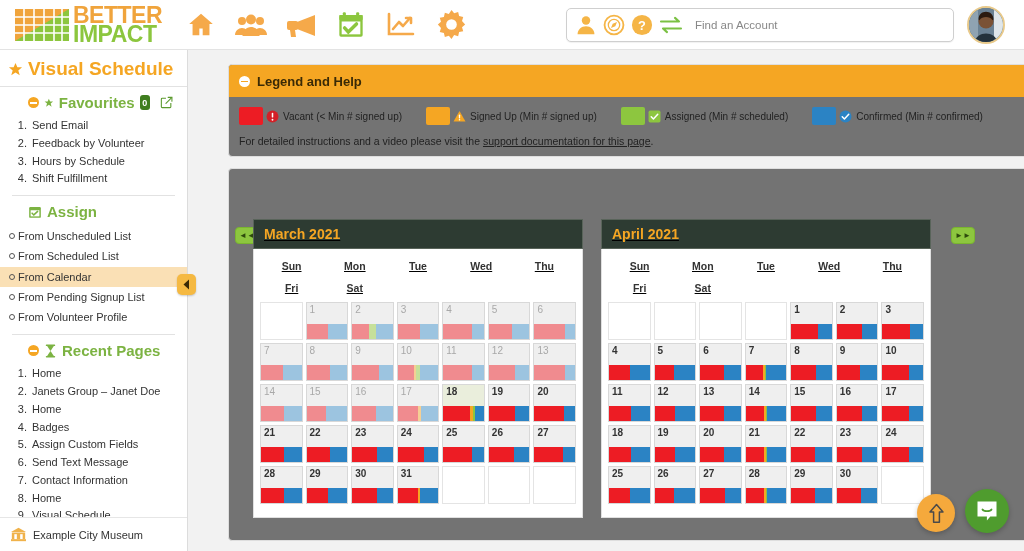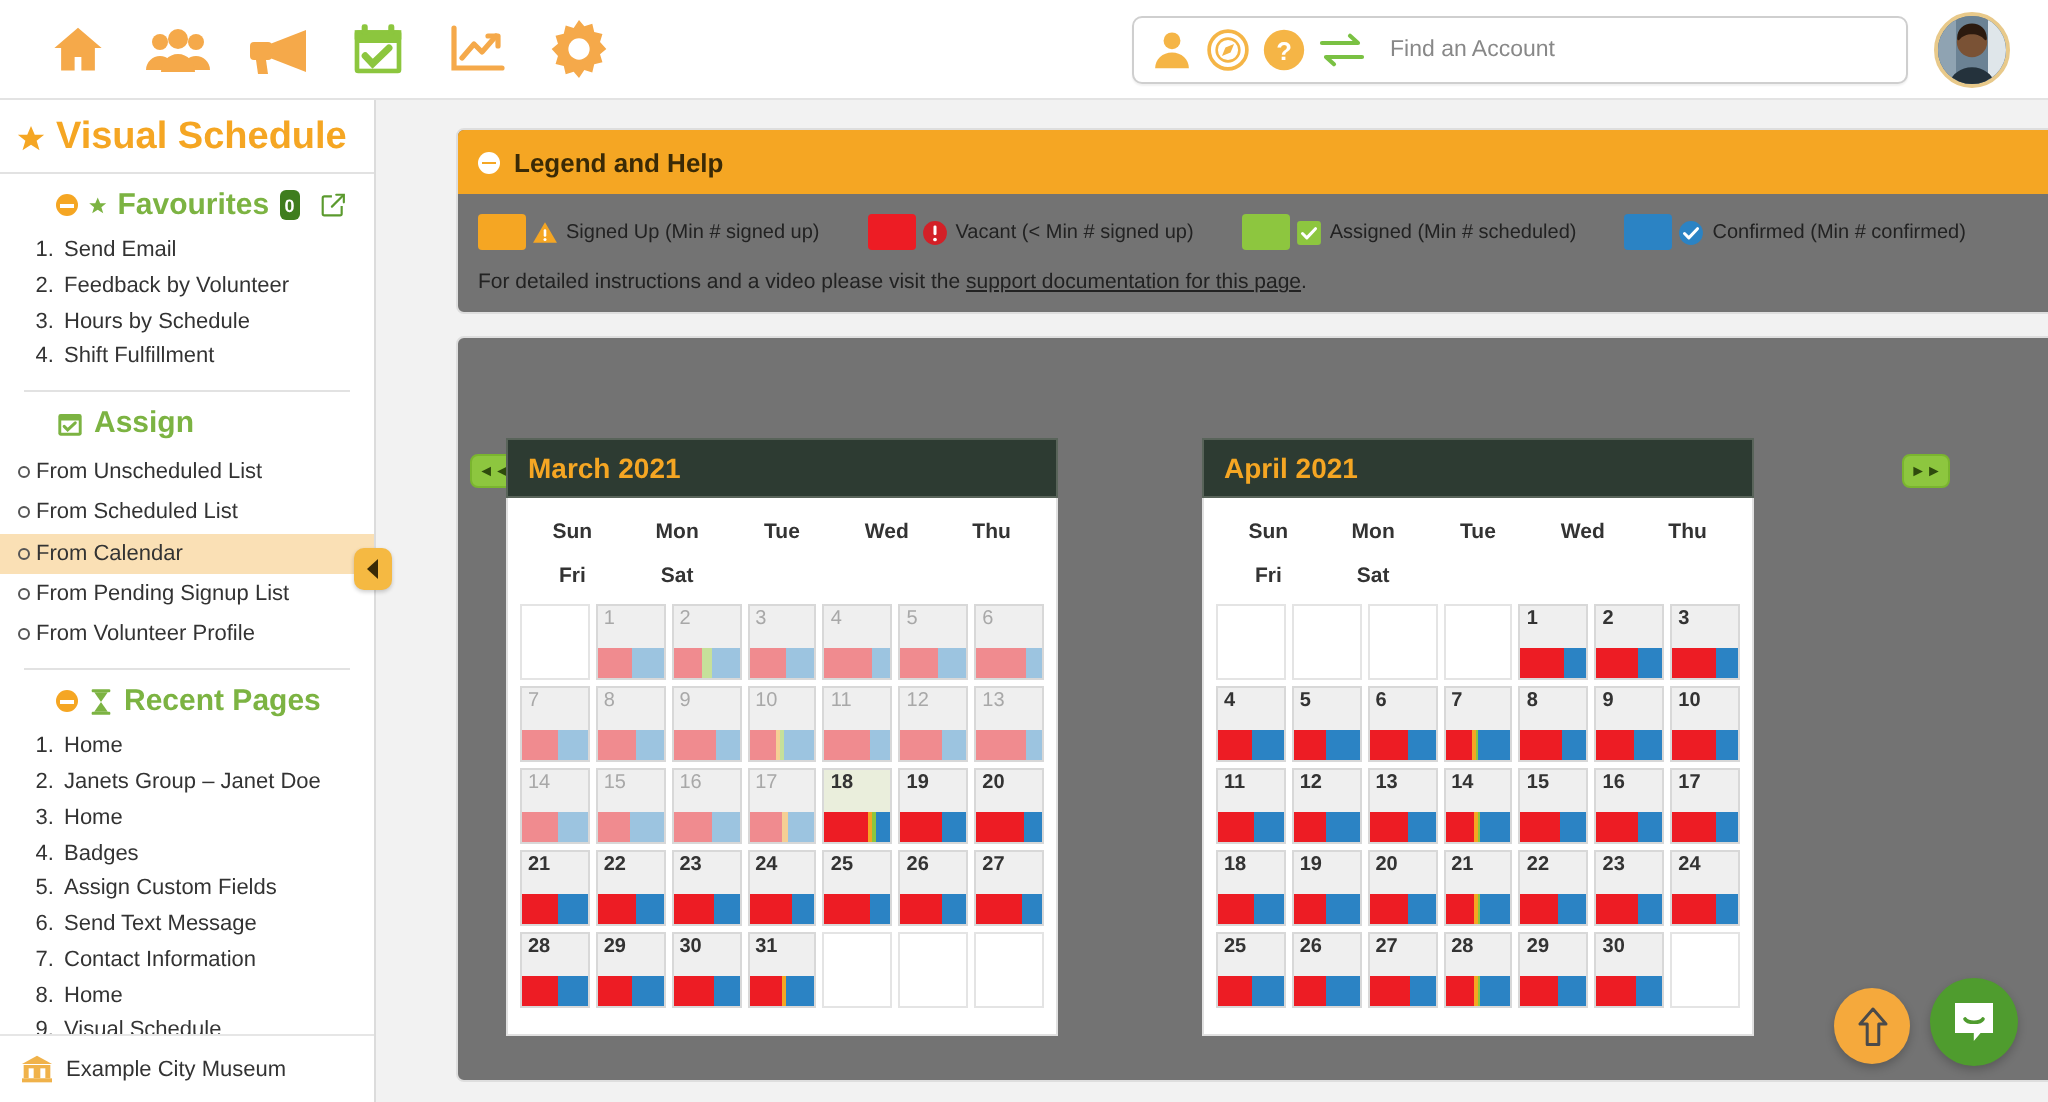--- a/index.html
+++ b/index.html
@@ -147,21 +147,21 @@
 
   .nav-btn {
     position: absolute; width: 24px; height: 17px; border-radius: 4px;
     background: #8dc63f; border: 1px solid #7ab52f;
     display: flex; align-items: center; justify-content: center;
     cursor: pointer; font-size: 8px; color: #2e4a0d; font-weight: bold;
   }
   .nav-prev { left: 6px; top: 58px; }
   .nav-next { left: 722px; top: 58px; }
 
-  .cal { position: absolute; top: 50px; width: 276px; }
+  .cal { position: absolute; top: 50px; width: 330px; text-decoration: underline; }
   .cal-left { left: 24px; }
   .cal-right { left: 372px; }
 
   .cal-title {
     height: 30px; background: #2d3b32; border: 1px solid #59645a;
     display: flex; align-items: center; padding-left: 10px;
     color: #f5a623; font-size: 14px; font-weight: bold;
   }
   .cal-body { border: 1px solid #e0e0e0; border-top: none; background: #fff; padding: 6px 6px 10px 6px; }
   .dow-row { display: grid; grid-template-columns: repeat(5, 1fr); margin-bottom: 3px; }
@@ -191,20 +191,42 @@
     box-shadow: 0 2px 5px rgba(0,0,0,.22);
   }
   .fab-top { left: 917px; top: 494px; width: 38px; height: 38px; background: #f5a93c; }
   .fab-chat { left: 965px; top: 489px; width: 44px; height: 44px; background: #4f9c2e; }
 </style>
 </head>
 <body>
 
 <div class="topbar">
 
+  <div class="logo-wrap">
+    <div class="logo-mark">
+      <svg width="56" height="34" viewBox="0 0 56 34">
+        <rect x="1" y="1" width="54" height="32" fill="#f0a43c"></rect>
+        <polygon points="1,33 55,1 55,33" fill="#8cc63e"></polygon>
+        <g stroke="#fff" stroke-width="1.6">
+          <line x1="1" y1="9" x2="55" y2="9"></line>
+          <line x1="1" y1="17" x2="55" y2="17"></line>
+          <line x1="1" y1="25" x2="55" y2="25"></line>
+          <line x1="10" y1="1" x2="10" y2="33"></line>
+          <line x1="20" y1="1" x2="20" y2="33"></line>
+          <line x1="30" y1="1" x2="30" y2="33"></line>
+          <line x1="40" y1="1" x2="40" y2="33"></line>
+          <line x1="48" y1="1" x2="48" y2="33"></line>
+        </g>
+      </svg>
+    </div>
+    <div class="logo-text">
+      <span class="logo-better">BETTER</span>
+      <span class="logo-impact">IMPACT</span>
+    </div>
+  </div>
 
   <div class="navicons">
     <div class="navicon">
       <svg width="30" height="27" viewBox="0 0 24 24" fill="#f5a94a">
         <path d="M12 2.5 1.5 11.5h3v10h6v-6h3v6h6v-10h3z"></path>
       </svg>
     </div>
     <div class="navicon">
       <svg width="32" height="24" viewBox="0 0 32 24" fill="#f5a94a">
         <circle cx="7" cy="8" r="4"></circle>
@@ -386,41 +408,41 @@
 
   <div class="panel legend-panel">
     <div class="legend-head">
       <span class="minus-circ"></span>
       <span>Legend and Help</span>
     </div>
 
     <div class="legend-row">
 
       <div class="legend-item">
+        <span class="swatch" style="background:#ed1c24"></span>
+        <span class="lic">
+          <svg width="13" height="13" viewBox="0 0 24 24">
+              <circle cx="12" cy="12" r="11" fill="#d32027"></circle>
+          <rect x="10.6" y="5" width="2.8" height="9" rx="1.3" fill="#fff"></rect>
+              <circle cx="12" cy="18" r="1.7" fill="#fff"></circle>
+            </svg>
+        </span>
+        <span>Vacant (&lt; Min # signed up)</span>
+      </div>
+
+      <div class="legend-item">
         <span class="swatch" style="background:#f5a623"></span>
         <span class="lic">
           <svg width="13" height="13" viewBox="0 0 24 24">
               <path d="M12 2 23 21H1z" fill="#f5a623"></path>
           <rect x="10.8" y="8.5" width="2.4" height="7" rx="1.1" fill="#fff"></rect>
               <circle cx="12" cy="18" r="1.4" fill="#fff"></circle>
             </svg>
         </span>
         <span>Signed Up (Min # signed up)</span>
-      </div>
-
-      <div class="legend-item">
-        <span class="swatch" style="background:#ed1c24"></span>
-        <span class="lic">
-          <svg width="13" height="13" viewBox="0 0 24 24">
-              <circle cx="12" cy="12" r="11" fill="#d32027"></circle>
-          <rect x="10.6" y="5" width="2.8" height="9" rx="1.3" fill="#fff"></rect>
-              <circle cx="12" cy="18" r="1.7" fill="#fff"></circle>
-            </svg>
-        </span>
-        <span>Vacant (&lt; Min # signed up)</span>
       </div>
 
       <div class="legend-item">
         <span class="swatch" style="background:#8dc63f"></span>
         <span class="lic">
           <svg width="13" height="13" viewBox="0 0 24 24">
               <rect x="1" y="1" width="22" height="22" rx="3" fill="#8dc63f"></rect>
           <path d="M6 12.5l4 4 8-8.5" stroke="#fff" stroke-width="2.8" fill="none" stroke-linecap="round" stroke-linejoin="round"></path>
             </svg>
         </span>

